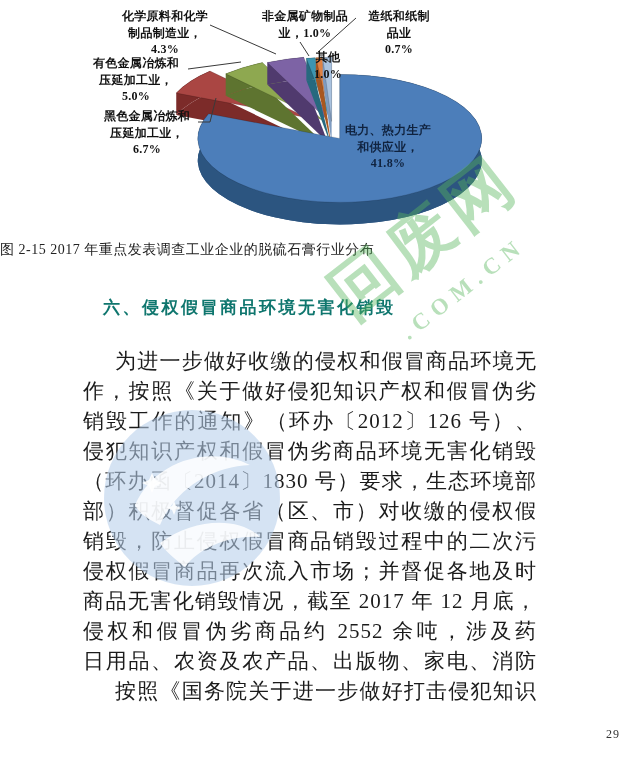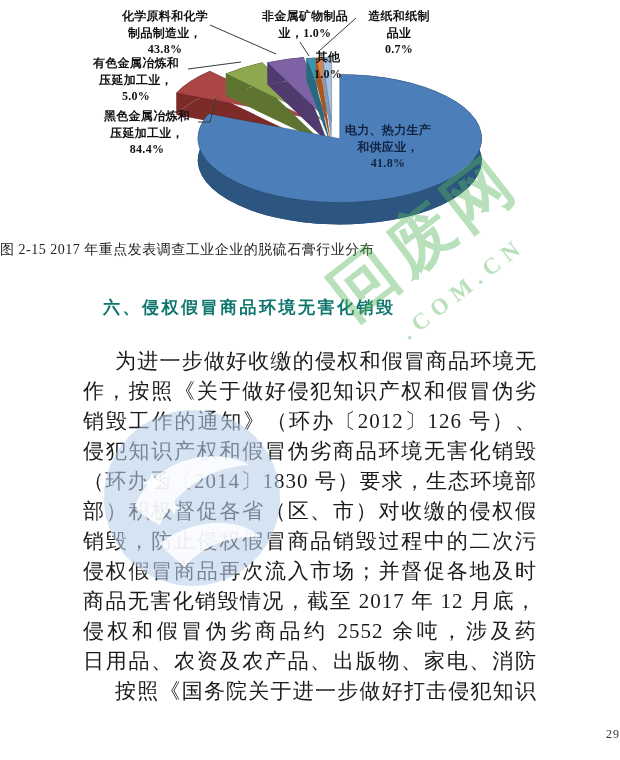--- a/index.html
+++ b/index.html
@@ -88,34 +88,34 @@
         <path d="M 210 25 L 276 54"></path>
         <path d="M 300 42 L 309 56"></path>
         <path d="M 356 18 L 318 52"></path>
         <path d="M 330 62 L 321 57"></path>
         <path d="M 188 69 L 241 62"></path>
         <path d="M 198 122 L 210 122 L 216 98"></path>
       </g>
     </svg>
     <div class="pie-label lbl-chemical">化学原料和化学
 制品制造业，
-43.8%</div>
+4.3%</div>
     <div class="pie-label lbl-nonmetal">非金属矿物制品
 业，1.0%</div>
     <div class="pie-label lbl-paper">造纸和纸制
 品业
 0.7%</div>
     <div class="pie-label lbl-other">其他
 1.0%</div>
     <div class="pie-label lbl-nonferrous">有色金属冶炼和
 压延加工业，
 5.0%</div>
     <div class="pie-label lbl-ferrous">黑色金属冶炼和
 压延加工业，
-84.4%</div>
+6.7%</div>
     <div class="pie-label lbl-power">电力、热力生产
 和供应业，
 41.8%</div>
   </div>
 
   <div class="caption">图 2-15 2017 年重点发表调查工业企业的脱硫石膏行业分布</div>
 
   <div class="heading">六、侵权假冒商品环境无害化销毁</div>
 
   <div id="body-text">

